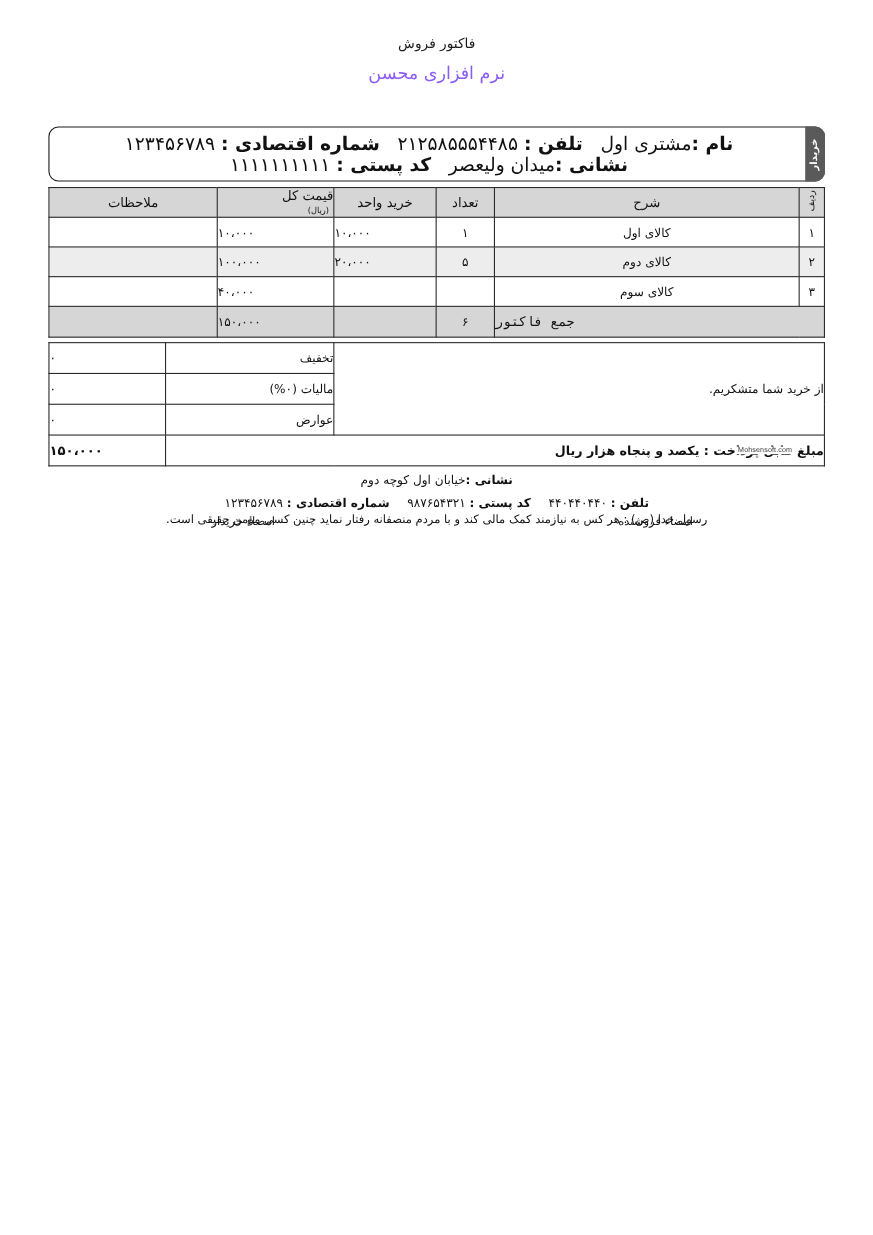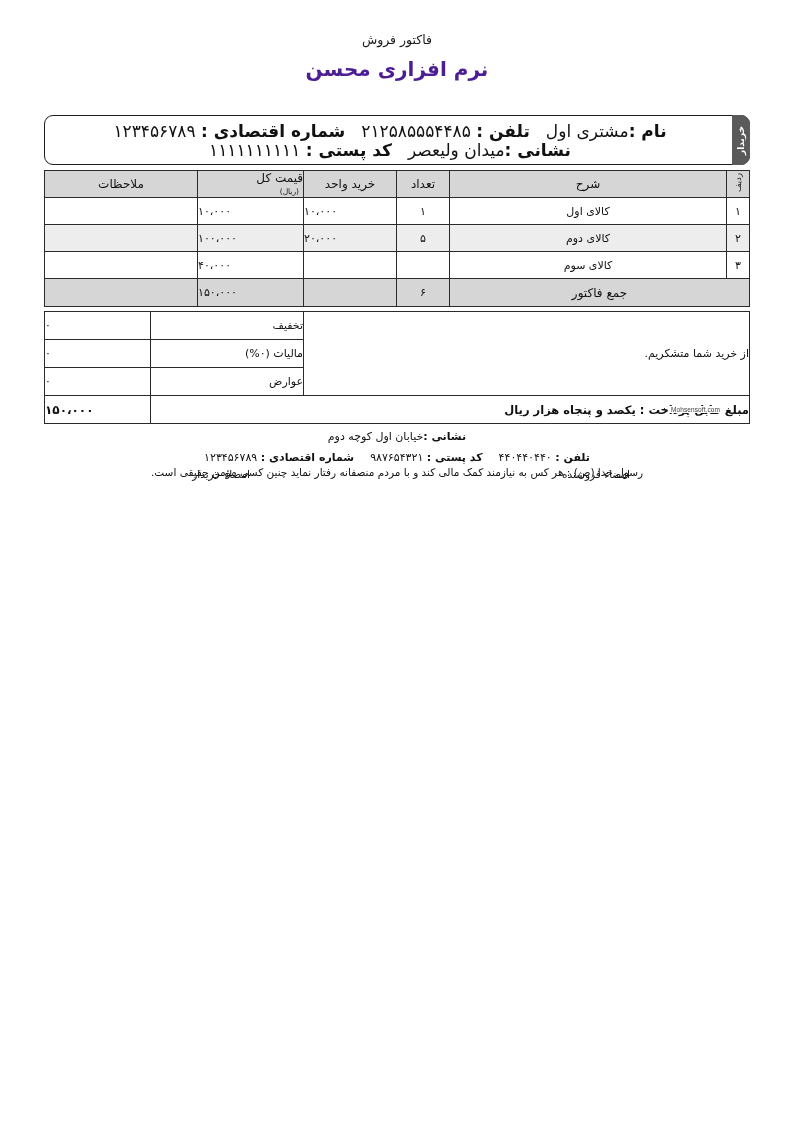--- a/index.html
+++ b/index.html
@@ -85,23 +85,23 @@
     top: 8px;
     text-align: center;
     direction: rtl;
   }
   .title-sub {
     font-size: 12.5px;
     color: #1a1a1a;
     margin-bottom: 10px;
   }
   .title-main {
-    font-size: 20px;
-    font-weight: bold;
-    color: #4c1d95;
+    font-size: 16px;
+    font-weight: normal;
+    color: #8b5cf6;
   }
 
   .meta-block {
     position: absolute;
     right: 0px;
     top: 6px;
     width: 150px;
     direction: rtl;
     text-align: right;
     font-size: 10.5px;
@@ -211,22 +211,23 @@
   td.cell-unit { text-align: left; padding-left: 12px; letter-spacing: 0.2px; }
   td.cell-total { text-align: left; padding-left: 12px; letter-spacing: 0.2px; }
   td.cell-note { }
   tr.alt td { background: #ededed; }
 
   tr.sumrow td {
     background: #d6d6d6;
     height: 27px;
   }
   td.sum-label {
-    text-align: center;
+    text-align: left;
     font-size: 12px;
+    font-family: Liberation Mono, monospace;
   }
 
   
   .lower {
     position: absolute;
     left: 44px;
     top: 311px;
     width: 706px;
     direction: rtl;
   }

